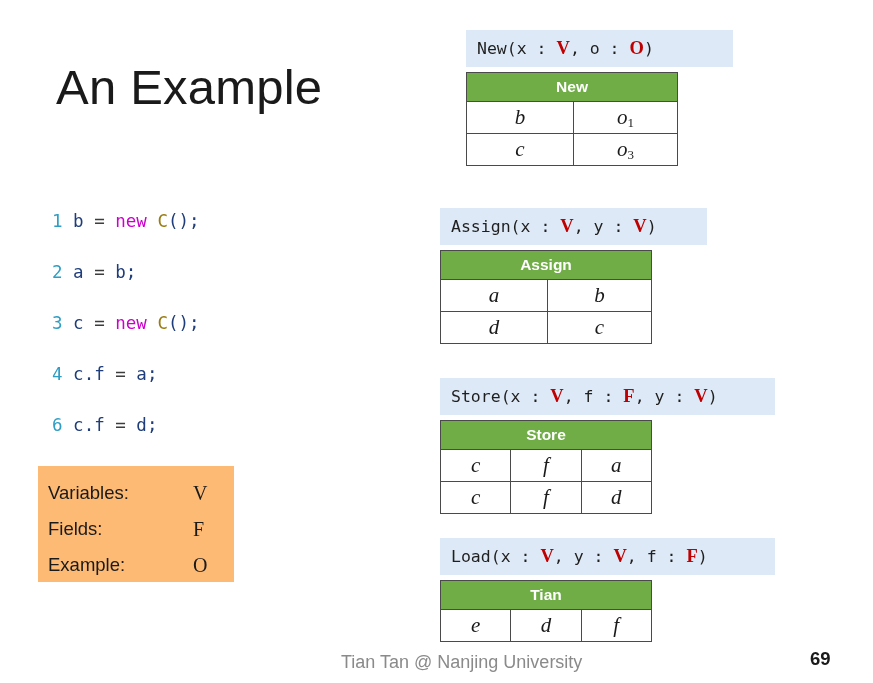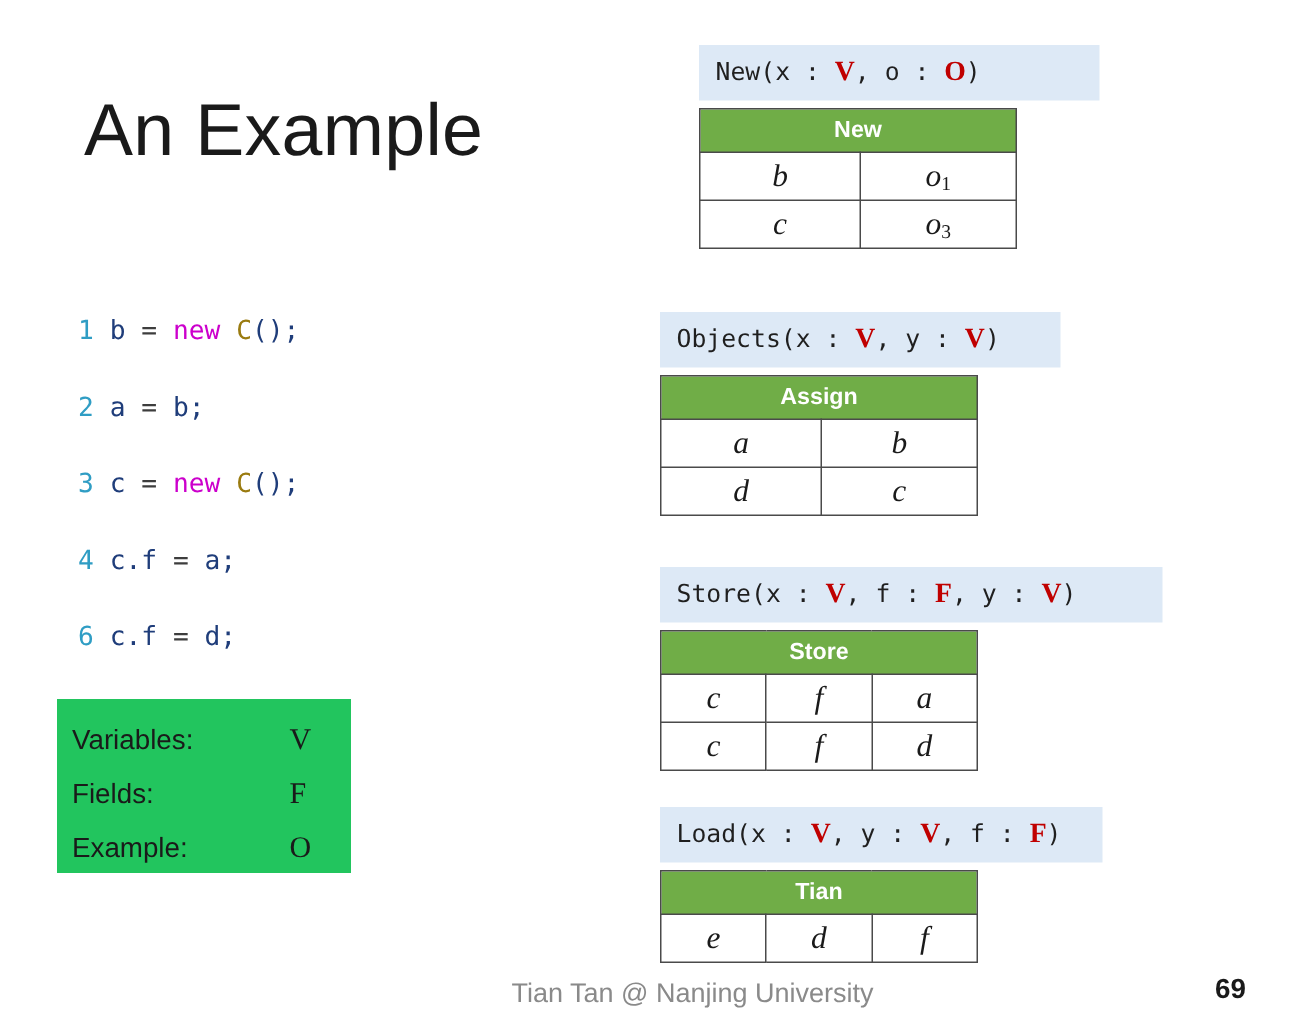--- a/index.html
+++ b/index.html
@@ -44,21 +44,21 @@
   .tok-kw     { color: #cc00cc; }
   .tok-type   { color: #9a7b10; }
   .tok-punc   { color: #1f3d7a; }
 
   #legend-box {
     position: absolute;
     left: 38px;
     top: 466px;
     width: 196px;
     height: 116px;
-    background: #22c55e;
+    background: #fdba74;
   }
   .legend-row {
     position: absolute;
     left: 10px;
     width: 176px;
     height: 30px;
     line-height: 30px;
     font-size: 18.5px;
     color: #1a1a1a;
   }
@@ -145,21 +145,21 @@
   #block-assign col.c2 { width: 104px; }
 
   #block-store    { left: 440px; top: 378px; }
   #block-store  .sig-bar  { width: 335px; }
   #block-store  .rel-table { width: 211px; }
   #block-store  col.c1,
   #block-store  col.c2,
   #block-store  col.c3 { width: 70.3px; }
 
   #block-load     { left: 440px; top: 538px; }
-  #block-load   .sig-bar  { width: 295px; }
+  #block-load   .sig-bar  { width: 335px; }
   #block-load   .rel-table { width: 211px; }
   #block-load   col.c1,
   #block-load   col.c2,
   #block-load   col.c3 { width: 70.3px; }
 
   
   #footer-author {
     position: absolute;
     left: 341px;
     top: 652px;
@@ -221,21 +221,21 @@
           <td>o<sub>1</sub></td>
         </tr>
         <tr>
           <td>c</td>
           <td>o<sub>3</sub></td>
         </tr>
       </tbody>
     </table>
   </div>
 <div class="relation-block" id="block-assign">
-    <div class="sig-bar"><span>Objects(</span><span>x : </span><span class="sig-type">V</span><span>, </span><span>y : </span><span class="sig-type">V</span><span>)</span></div>
+    <div class="sig-bar"><span>Assign(</span><span>x : </span><span class="sig-type">V</span><span>, </span><span>y : </span><span class="sig-type">V</span><span>)</span></div>
     <table class="rel-table">
       <colgroup>
         <col class="c1">
         <col class="c2">
       </colgroup>
       <thead>
         <tr>
           <th colspan="2">Assign</th>
         </tr>
       </thead>

